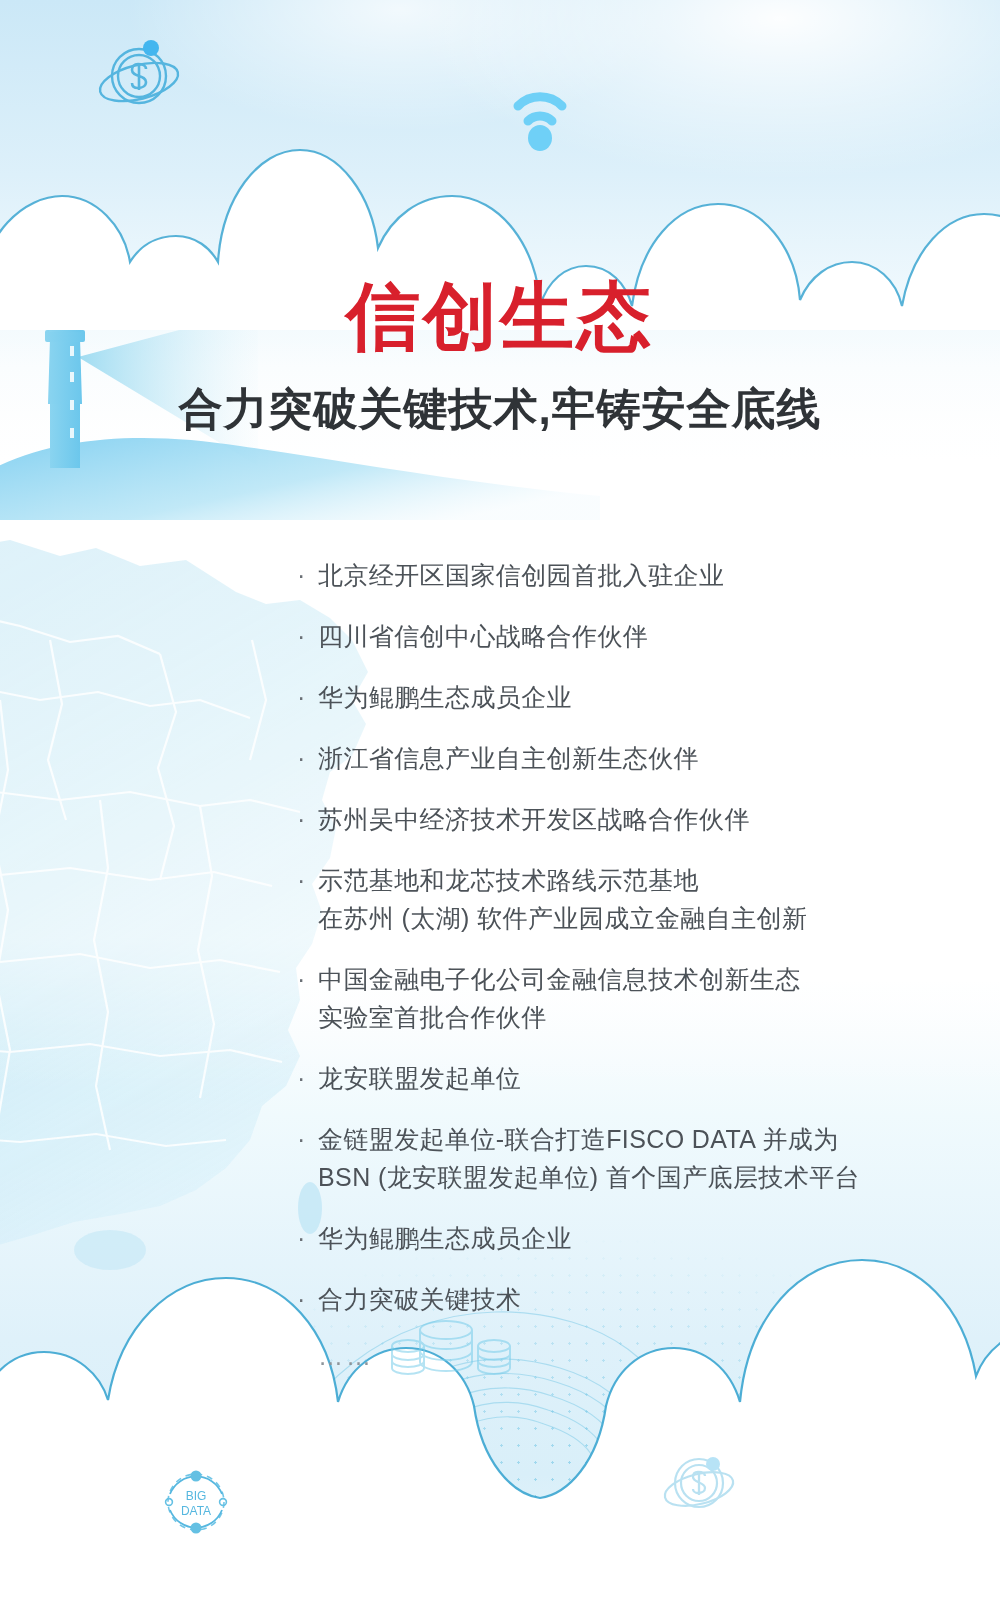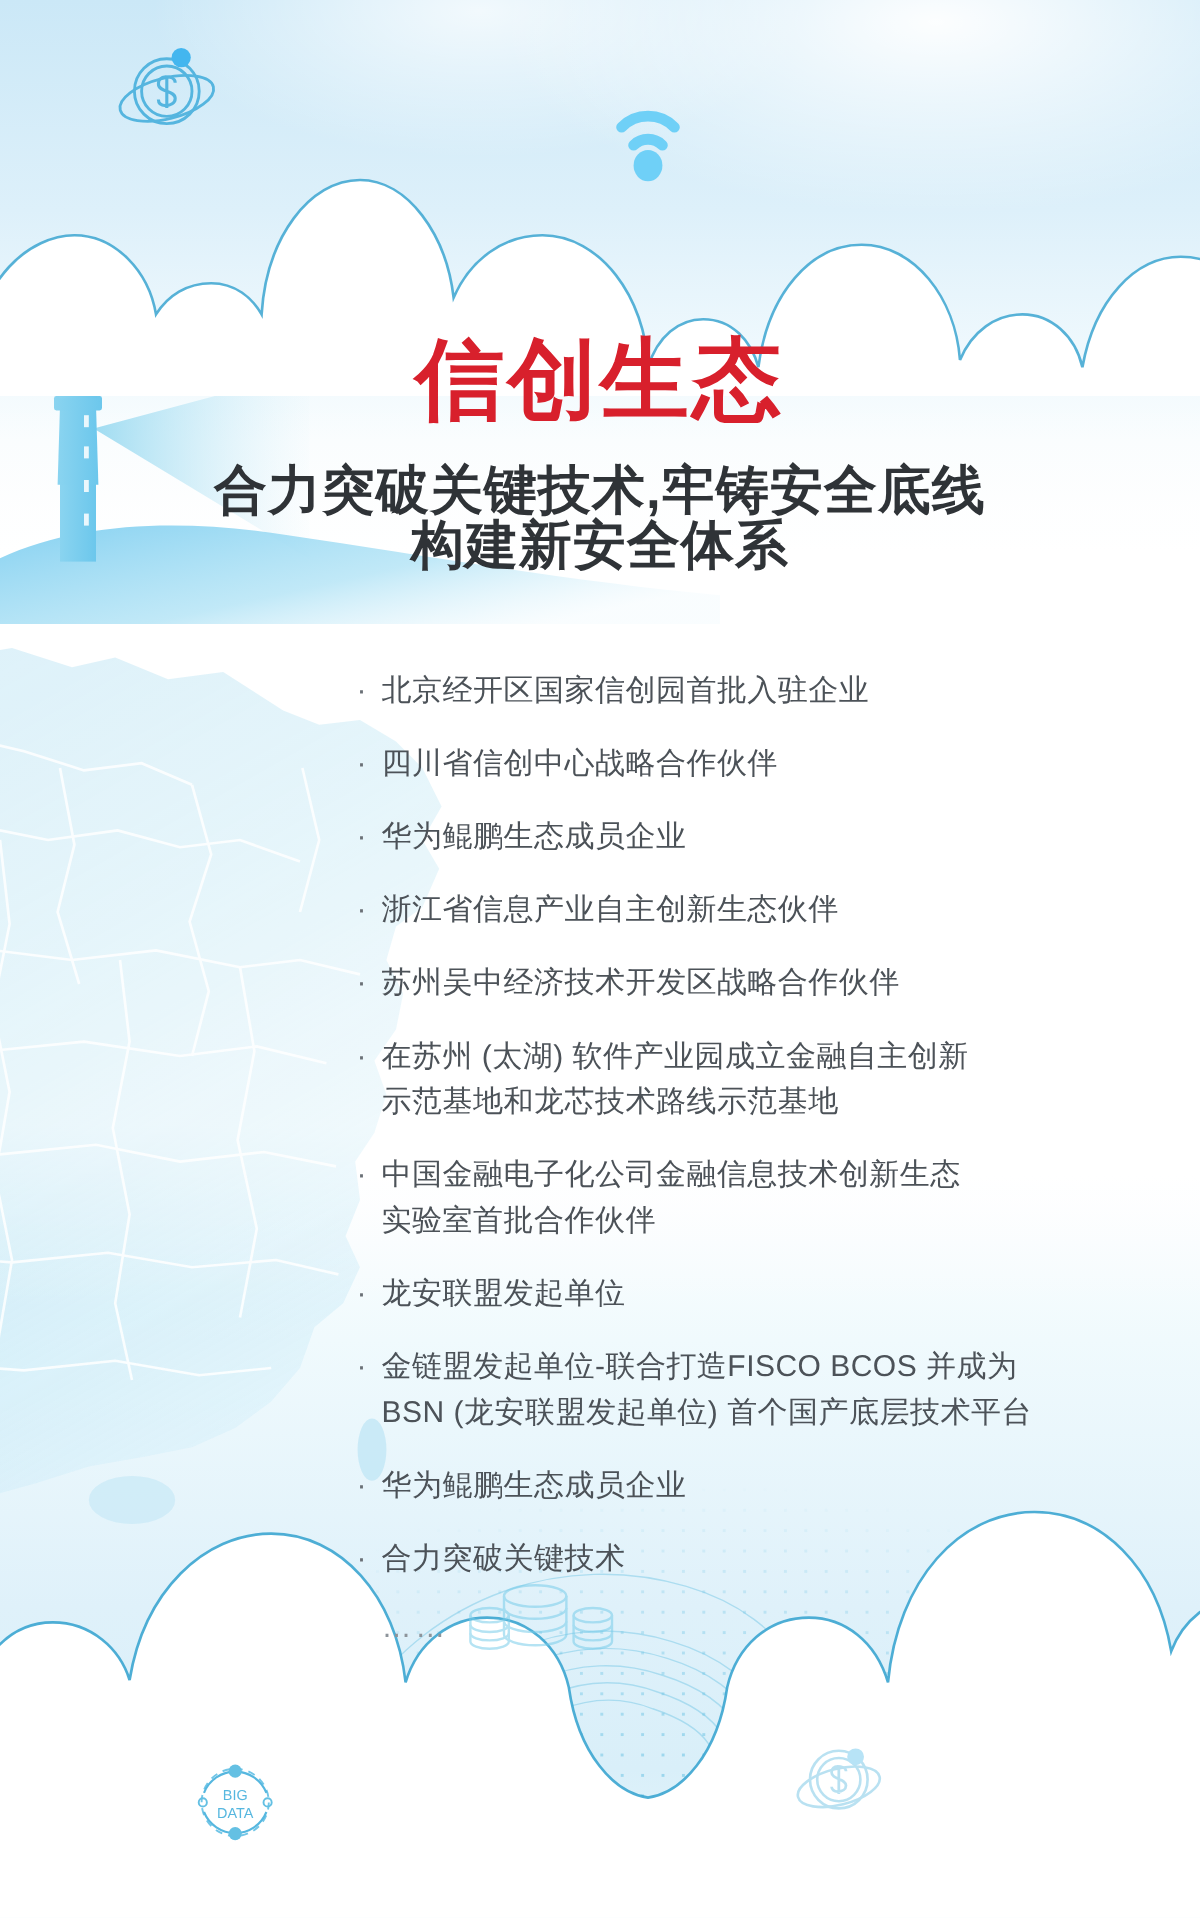--- a/index.html
+++ b/index.html
@@ -304,21 +304,20 @@
     </g>
     <circle cx="713" cy="1464" r="7" fill="#56bdea"></circle>
   </svg>
 
   <div class="content">
 
     <div class="title">信创生态</div>
 
     <div class="subtitle">
       <div>合力突破关键技术,牢铸安全底线</div>
-      <div>构建新安全体系</div>
     </div>
 
     <div class="bullets" id="bullet-list">
         <div class="bullet ">
           <span class="dot">·</span>
           <div>北京经开区国家信创园首批入驻企业</div>
         </div>
         <div class="bullet ">
           <span class="dot">·</span>
           <div>四川省信创中心战略合作伙伴</div>
@@ -330,35 +329,35 @@
         <div class="bullet ">
           <span class="dot">·</span>
           <div>浙江省信息产业自主创新生态伙伴</div>
         </div>
         <div class="bullet ">
           <span class="dot">·</span>
           <div>苏州吴中经济技术开发区战略合作伙伴</div>
         </div>
         <div class="bullet">
           <span class="dot">·</span>
+          <div>示范基地和龙芯技术路线示范基地</div>
           <div>在苏州 (太湖) 软件产业园成立金融自主创新</div>
-          <div>示范基地和龙芯技术路线示范基地</div>
         </div>
         <div class="bullet">
           <span class="dot">·</span>
           <div>中国金融电子化公司金融信息技术创新生态</div>
           <div>实验室首批合作伙伴</div>
         </div>
         <div class="bullet ">
           <span class="dot">·</span>
           <div>龙安联盟发起单位</div>
         </div>
         <div class="bullet">
           <span class="dot">·</span>
-          <div>金链盟发起单位-联合打造FISCO BCOS 并成为</div>
+          <div>金链盟发起单位-联合打造FISCO DATA 并成为</div>
           <div>BSN (龙安联盟发起单位) 首个国产底层技术平台</div>
         </div>
         <div class="bullet ">
           <span class="dot">·</span>
           <div>华为鲲鹏生态成员企业</div>
         </div>
         <div class="bullet ">
           <span class="dot">·</span>
           <div>合力突破关键技术</div>
         </div>

